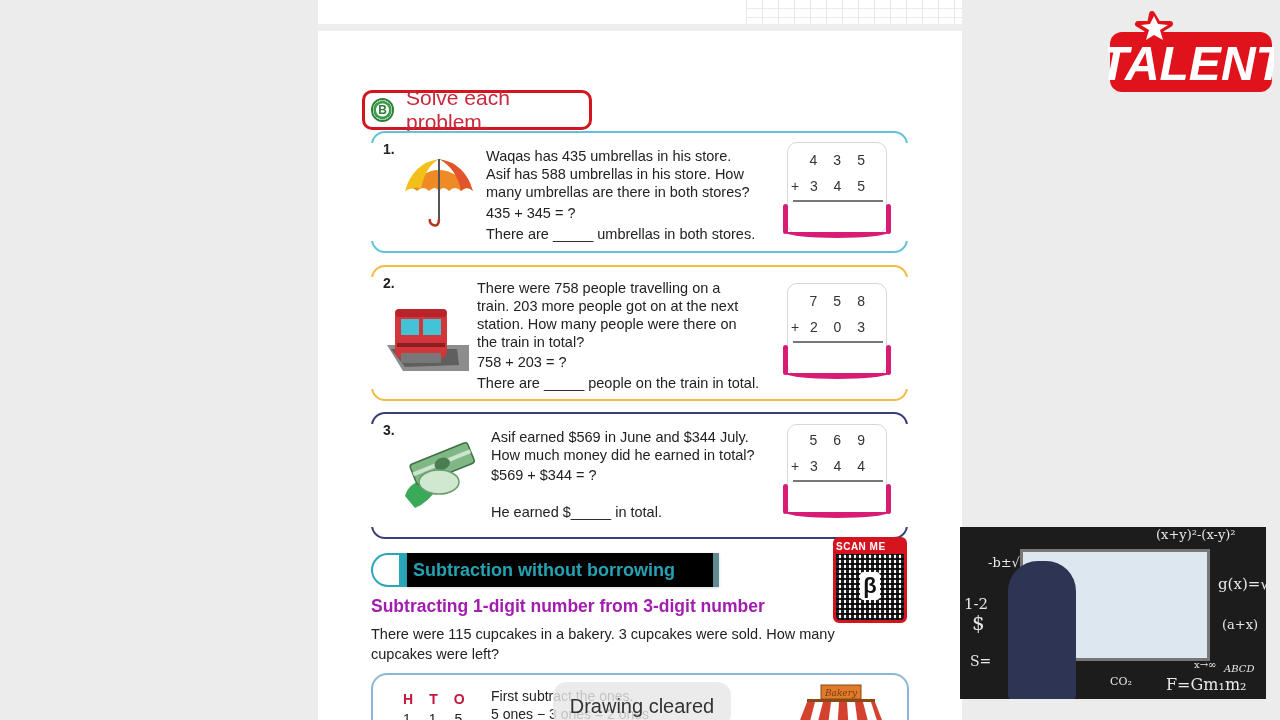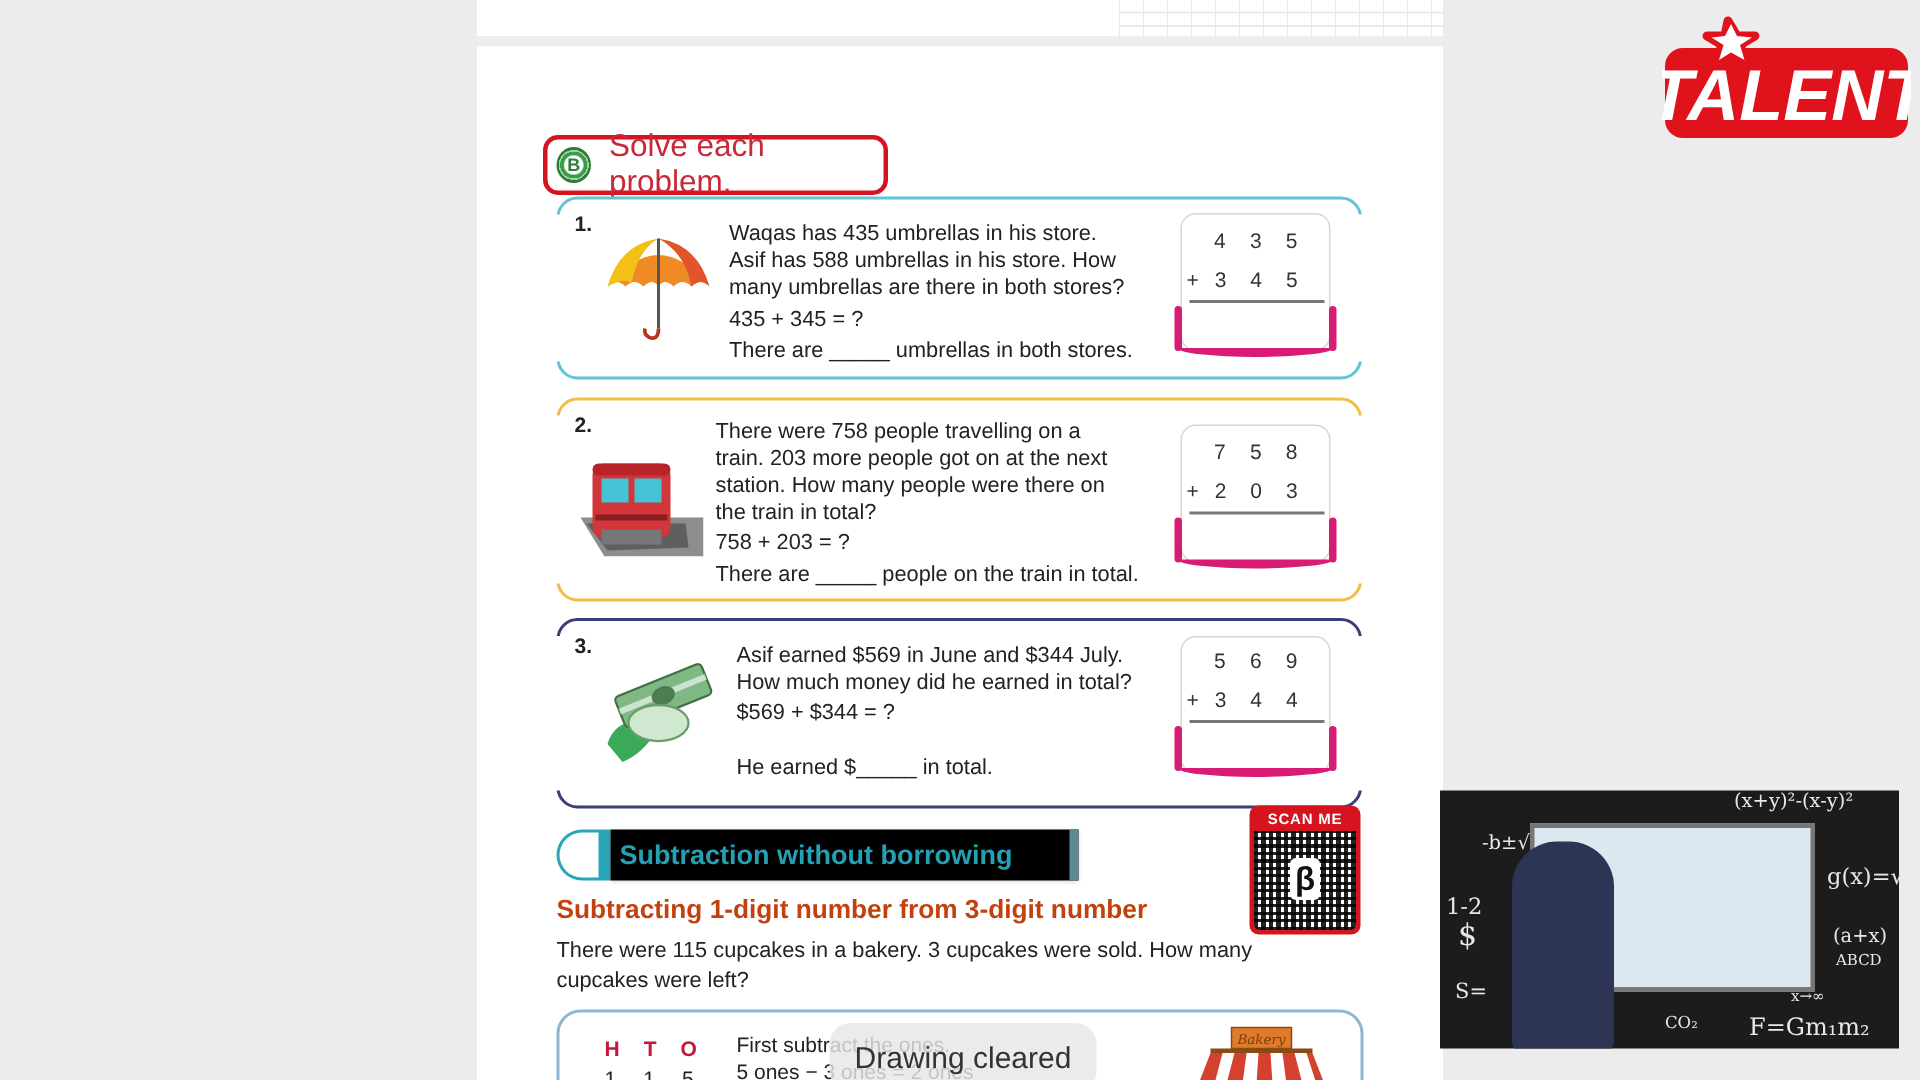--- a/index.html
+++ b/index.html
@@ -31,25 +31,25 @@
   .sum-row { position: absolute; left: 0; width: 100px; display: flex; justify-content: flex-end; padding-right: 10px; font-size: 14px; color: #333; }
   .sum-row span { width: 26px; text-align: center; }
   .sum-row .op { width: 20px; text-align: left; }
   .sum-line { position: absolute; left: 10px; width: 90px; height: 1.5px; background: #777; }
   .pink-l, .pink-r { position: absolute; width: 5px; height: 30px; background: #d81b74; border-radius: 3px; }
   .pink-b { position: absolute; left: 2px; width: 104px; height: 6px; background: #d81b74; border-radius: 0 0 50% 50% / 0 0 100% 100%; }
 
   .topic-pill { position: absolute; left: 53px; top: 553px; width: 348px; height: 34px; display: flex; align-items: center; }
   .topic-pill .circle { width: 36px; height: 34px; border-radius: 17px 0 0 17px; border: 2px solid #2aa6b9; border-right: 8px solid #2aa6b9; background:#fff; }
   .topic-pill .label { flex: 1; height: 34px; display:flex; align-items:center; padding-left: 6px; font-size: 18px; font-weight: bold; color: #24a2b4; box-shadow: 0 1px 3px rgba(0,0,0,.15); background: #000000; border-right: 6px solid #5d8b91; }
-  .subhead { position: absolute; left: 53px; top: 596px; font-size: 17.5px; font-weight: bold; color: #c2410c; }
+  .subhead { position: absolute; left: 53px; top: 596px; font-size: 17.5px; font-weight: bold; color: #a21caf; }
   .intro { position: absolute; left: 53px; top: 624px; width: 470px; font-size: 14.5px; line-height: 20px; color: #222; }
 
   .scan { position: absolute; left: 515px; top: 537px; width: 74px; height: 86px; border: 3px solid #d6141f; border-radius: 6px; background: #d6141f; }
-  .scan .scan-label { color: #fff; font-size: 10px; font-weight: bold; text-align: center; height: 14px; line-height: 13px; letter-spacing: .5px; }
+  .scan .scan-label { color: #fff; font-size: 10px; font-weight: bold; text-align: left; height: 14px; line-height: 13px; letter-spacing: .5px; }
   .scan .qr { width: 68px; height: 66px; background: #fff; margin: 0 auto; border-radius: 0 0 4px 4px;
     background-image:
       repeating-linear-gradient(90deg, #222 0 3px, transparent 3px 5px),
       repeating-linear-gradient(0deg, #222 0 2px, transparent 2px 5px);
     background-blend-mode: multiply; position: relative; }
   .scan .qr .b { position:absolute; left: 24px; top: 18px; width: 20px; height: 28px; background:#fff; color:#111; font-weight: bold; font-size: 22px; text-align:center; line-height: 28px; border-radius: 4px;}
 
   .example-box { position: absolute; left: 53px; top: 673px; width: 538px; height: 80px; border: 2px solid #8bb6d4; border-radius: 16px; }
   .hto { position: absolute; left: 30px; top: 16px; display: flex; gap: 16px; font-weight: bold; color: #c2183c; font-size: 14px; }
   .hto-digits { position: absolute; left: 30px; top: 36px; display: flex; gap: 18px; font-size: 14px; color: #222; }
@@ -251,21 +251,21 @@
   <path d="M46 8 L50 16 L60 17 L52 22 L55 32 L46 27 L38 32 L41 22 L33 17 L42 16 Z" fill="#fff"></path>
   <text x="84" y="72" text-anchor="middle" font-family="Liberation Sans, sans-serif" font-weight="bold" font-style="italic" font-size="48" fill="#fff">TALENT</text>
 </svg>
 
 <div class="pip">
   <span class="chalk" style="left:28px;top:0px;margin-top:28px;">-b±√b²-4ac</span>
   <span class="chalk" style="left:196px;top:0px;">(x+y)²-(x-y)²</span>
   <span class="chalk" style="left:258px;top:48px;font-size:15px;">g(x)=√x</span>
   <span class="chalk" style="left:206px;top:148px;font-size:16px;">F=Gm₁m₂</span>
   <span class="chalk" style="left:262px;top:90px;">(a+x)</span>
-  <span class="chalk" style="left:264px;top:108px;font-size:10px;">ABCD</span>
+  <span class="chalk" style="left:264px;top:136px;font-size:10px;font-style:italic;">ABCD</span>
   <span class="chalk" style="left:234px;top:132px;font-size:10px;">x→∞</span>
   <span class="chalk" style="left:150px;top:148px;font-size:11px;">CO₂</span>
   <span class="chalk" style="left:4px;top:68px;font-size:15px;">1-2</span>
   <span class="chalk" style="left:12px;top:84px;font-size:20px;">$</span>
   <span class="chalk" style="left:10px;top:126px;font-size:14px;">S=</span>
   <div class="board"></div>
   <div class="teacher"></div>
 </div>
 
 </body></html>

